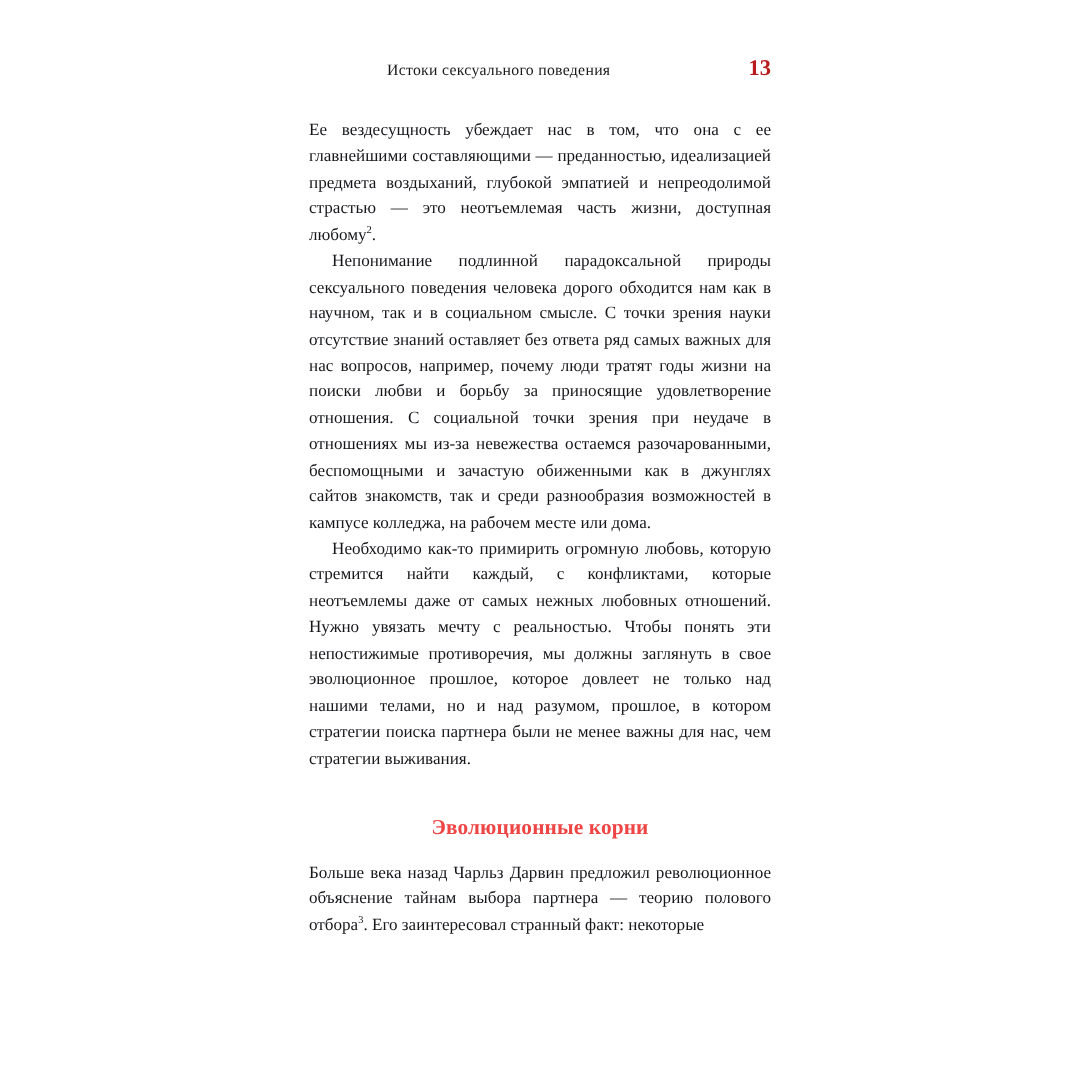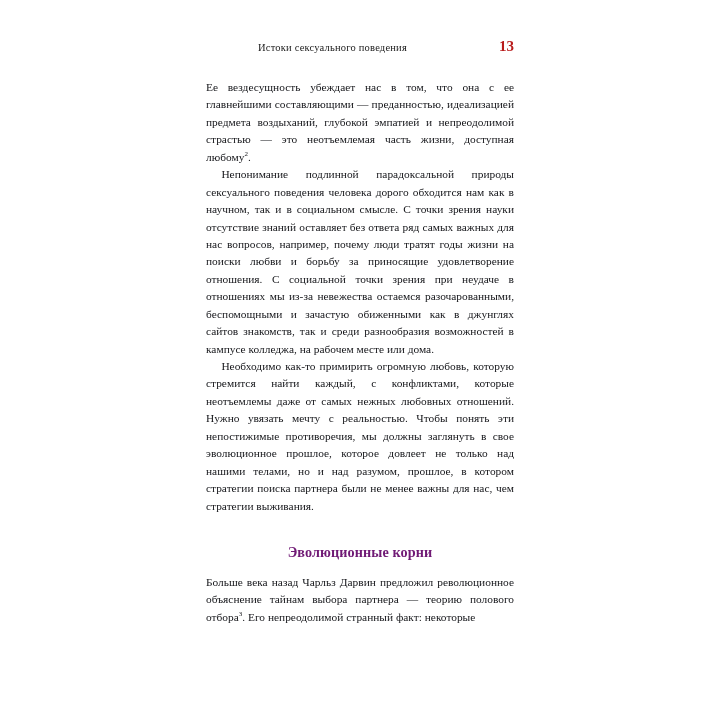--- a/index.html
+++ b/index.html
@@ -62,21 +62,21 @@
   .para sup {
     font-size: 0.62em;
     vertical-align: super;
     line-height: 0;
   }
   .section-title {
     text-align: center;
     font-size: 14.2px;
     font-weight: bold;
     margin: 29px 0 13px 0;
-    color: #701a75;
+    color: #ef4444;
     letter-spacing: 0.1px;
   }
 </style>
 </head>
 <body>
 
 <div class="page">
   <div class="page-body">
 
     <div class="running-head">
@@ -85,16 +85,16 @@
     </div>
 
     <p class="para first"><span>Ее вездесущность убеждает нас в том, что она с ее главнейшими составляющими — преданностью, идеализацией предмета воздыханий, глубокой эмпатией и непреодолимой страстью — это неотъемлемая часть жизни, доступная любому</span><sup>2</sup>.</p>
 
     <p class="para">Непонимание подлинной парадоксальной природы сексуального поведения человека дорого обходится нам как в научном, так и в социальном смысле. С точки зрения науки отсутствие знаний оставляет без ответа ряд самых важных для нас вопросов, например, почему люди тратят годы жизни на поиски любви и борьбу за приносящие удовлетворение отношения. С социальной точки зрения при неудаче в отношениях мы из-за невежества остаемся разочарованными, беспомощными и зачастую обиженными как в джунглях сайтов знакомств, так и среди разнообразия возможностей в кампусе колледжа, на рабочем месте или дома.</p>
 
     <p class="para">Необходимо как-то примирить огромную любовь, которую стремится найти каждый, с конфликтами, которые неотъемлемы даже от самых нежных любовных отношений. Нужно увязать мечту с реальностью. Чтобы понять эти непостижимые противоречия, мы должны заглянуть в свое эволюционное прошлое, которое довлеет не только над нашими телами, но и над разумом, прошлое, в котором стратегии поиска партнера были не менее важны для нас, чем стратегии выживания.</p>
 
     <h2 class="section-title">Эволюционные корни</h2>
 
-    <p class="para first"><span>Больше века назад Чарльз Дарвин предложил революционное объяснение тайнам выбора партнера — теорию полового отбора</span><sup>3</sup><span>. Его непреодолимой странный факт: некоторые</span></p>
+    <p class="para first"><span>Больше века назад Чарльз Дарвин предложил революционное объяснение тайнам выбора партнера — теорию полового отбора</span><sup>3</sup><span>. Его заинтересовал странный факт: некоторые</span></p>
 
   </div>
 </div>
 
 </body></html>

